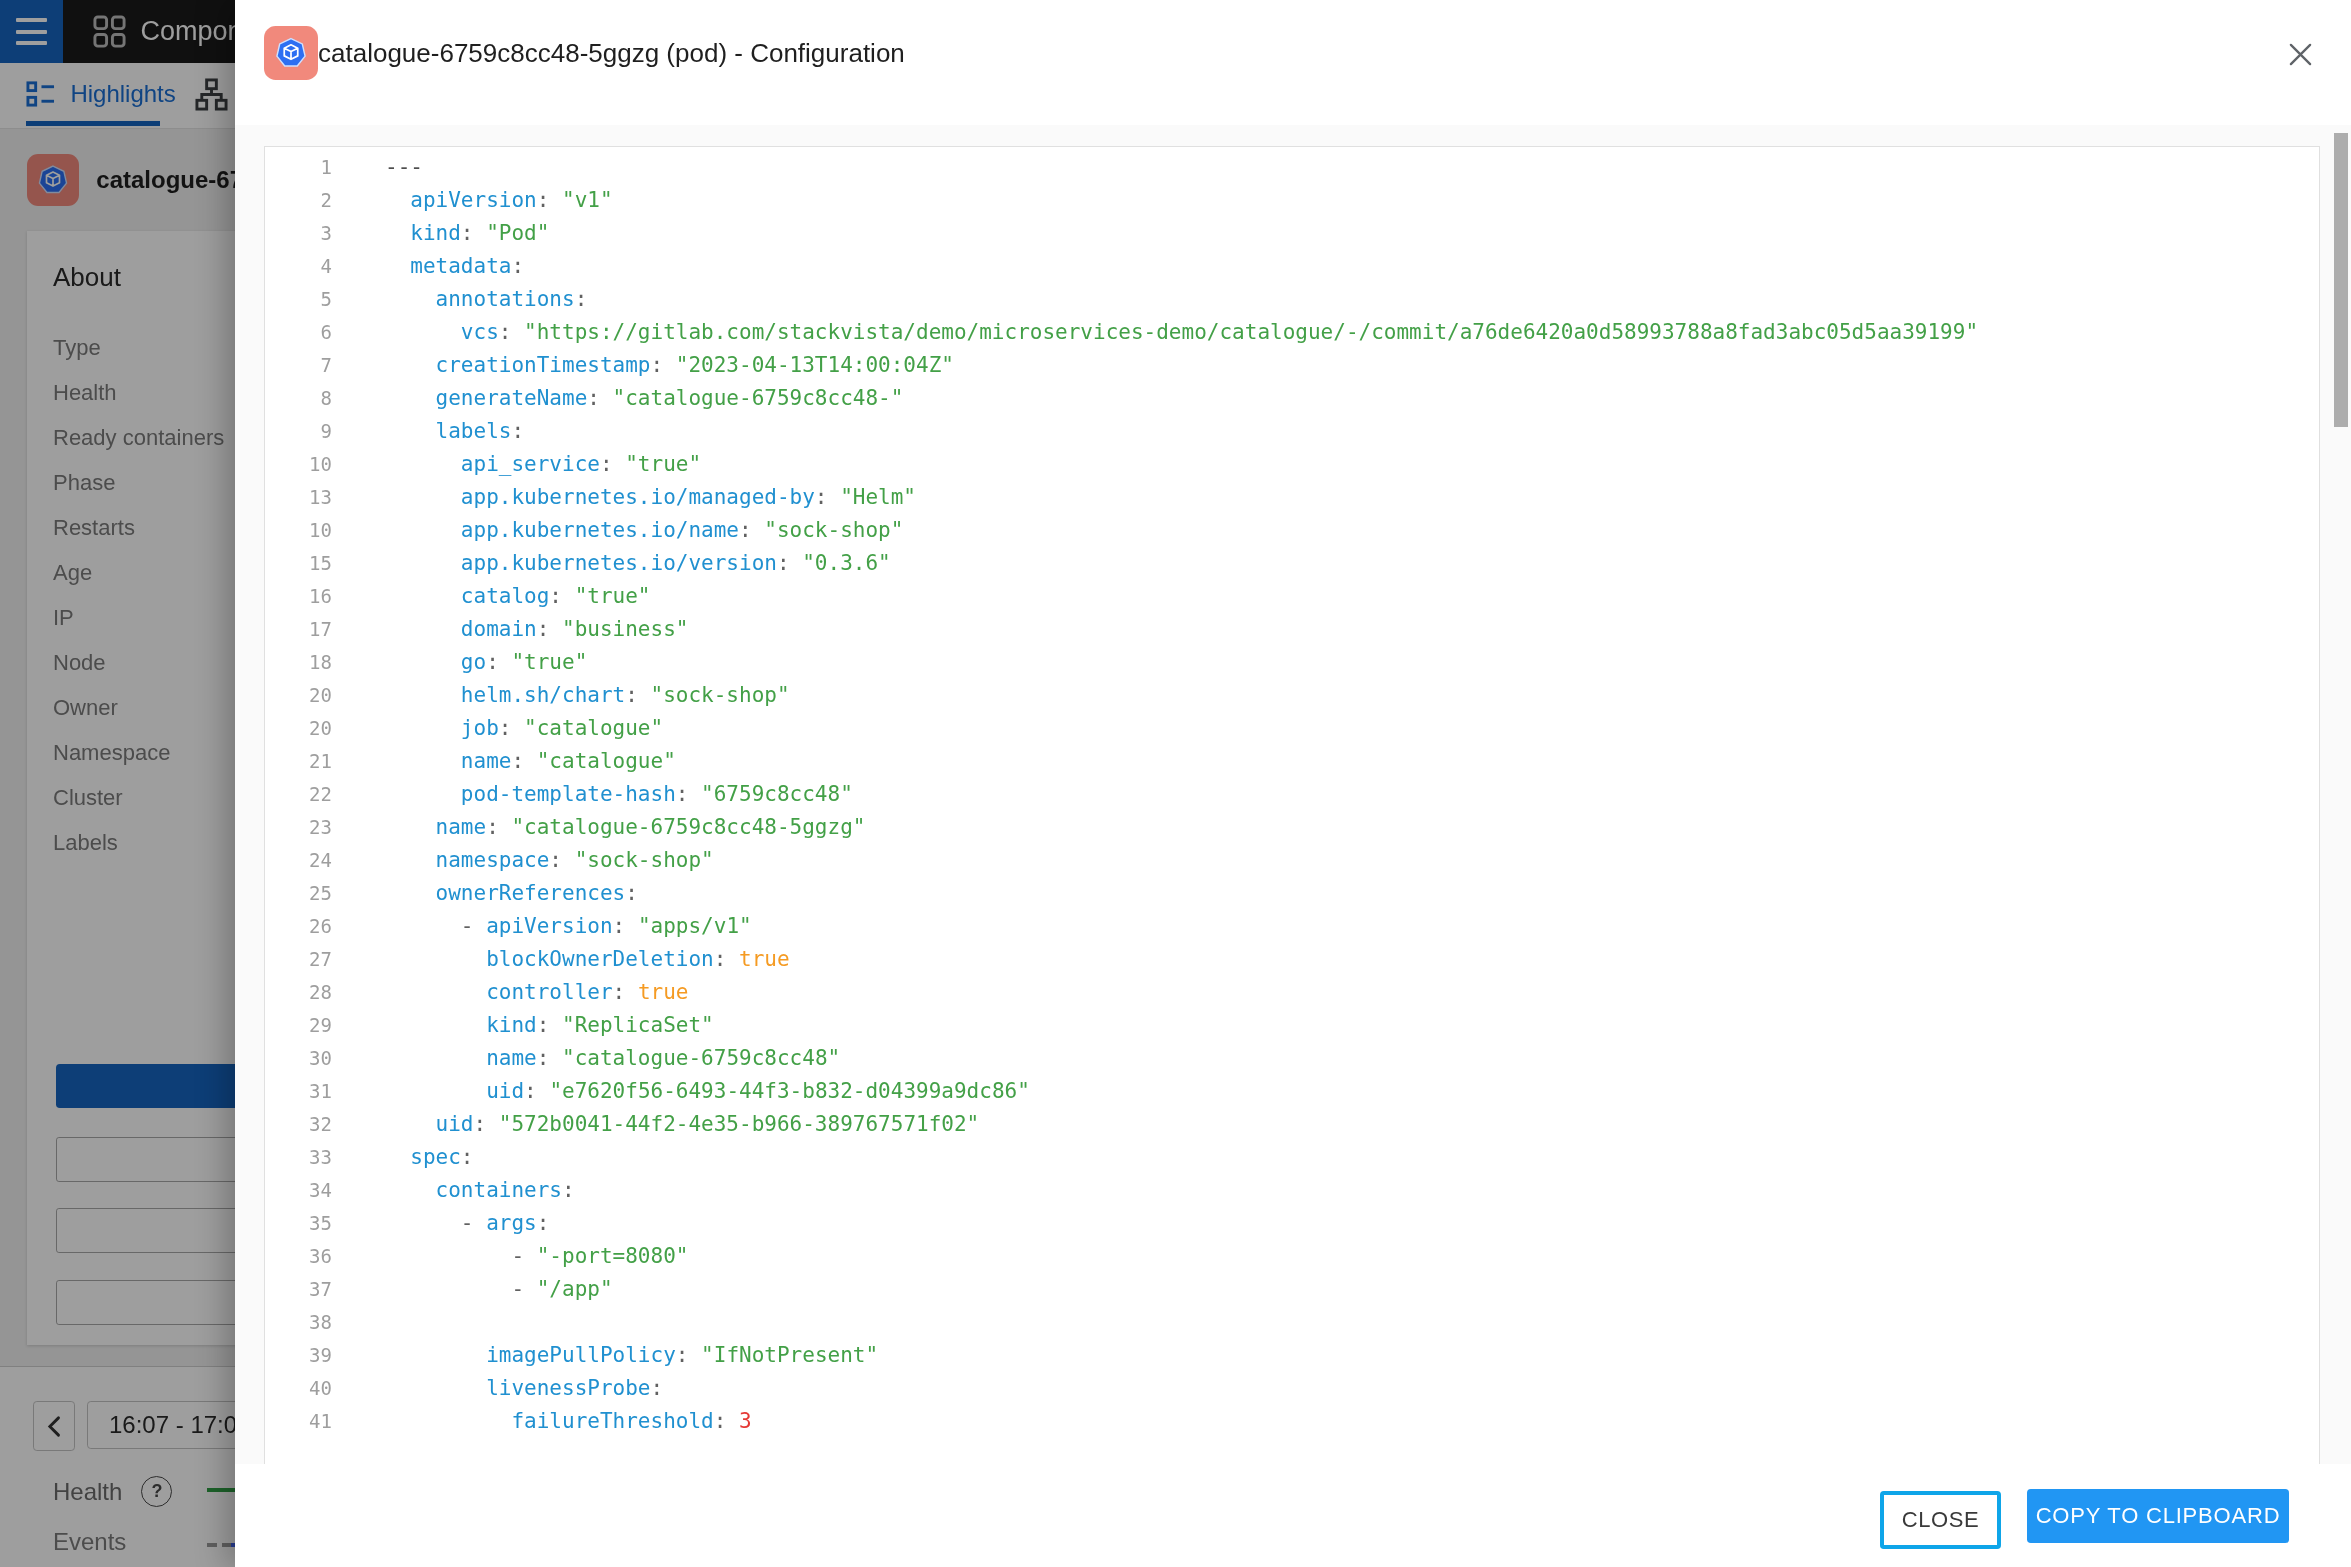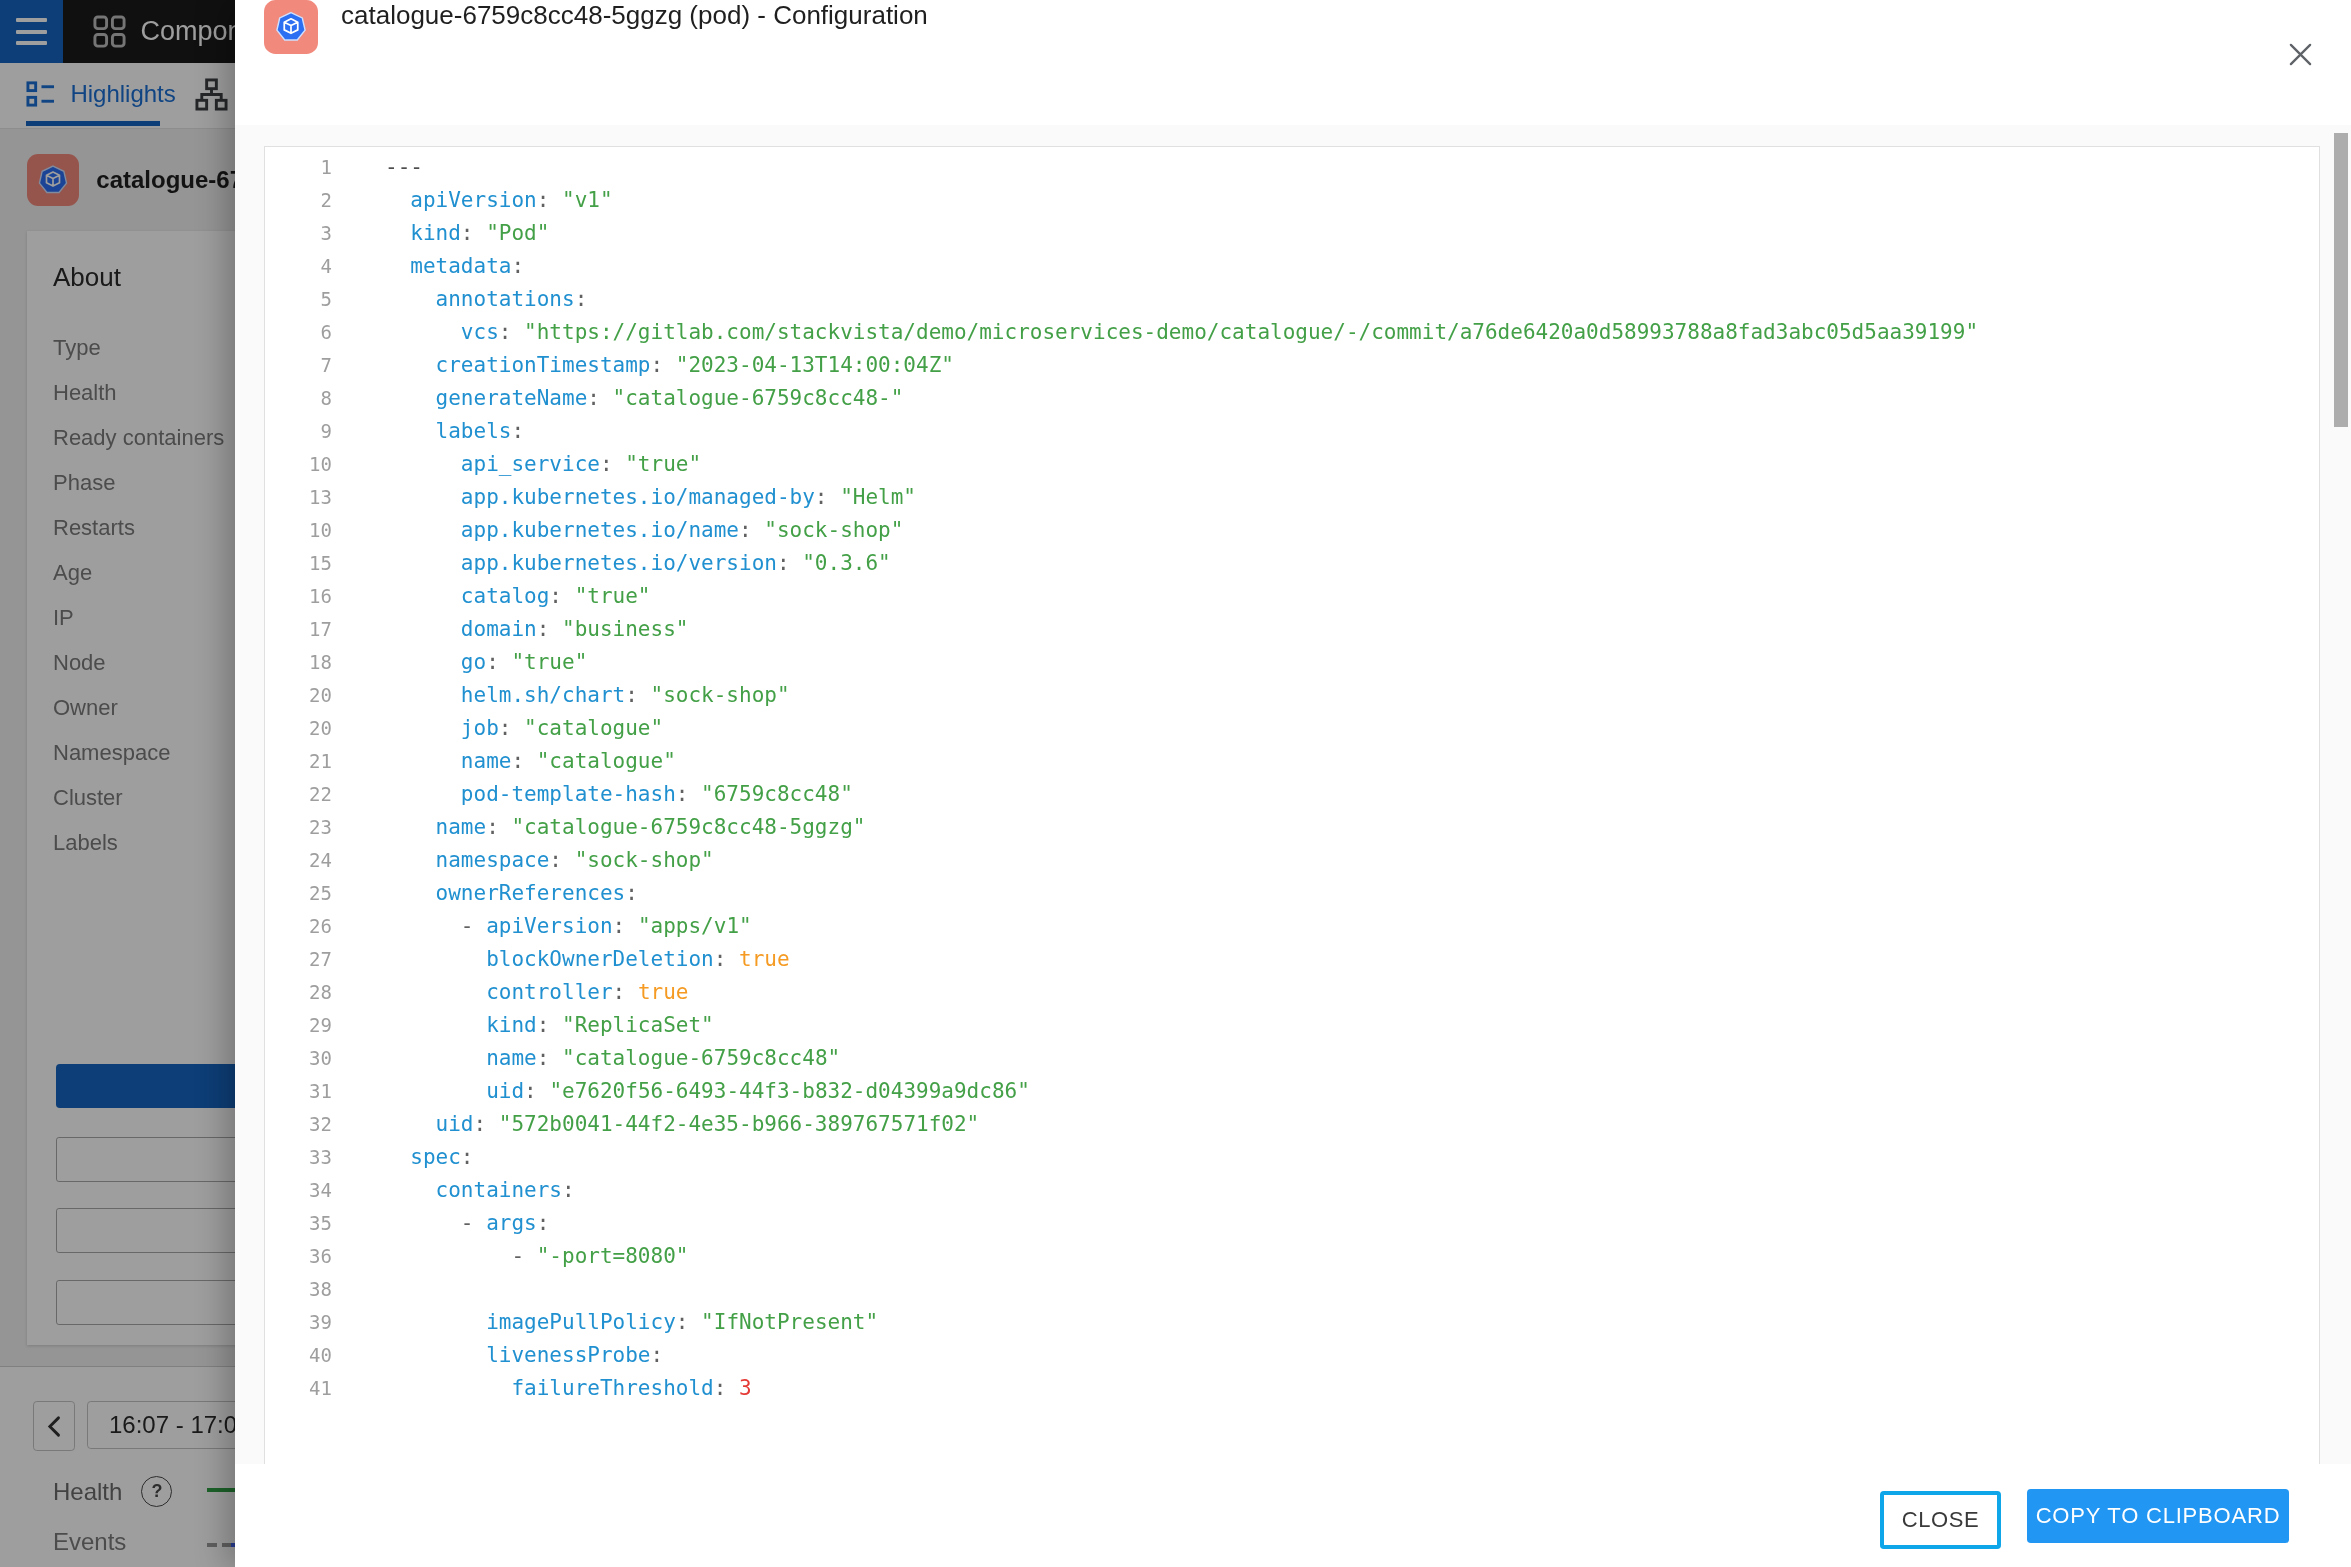--- a/index.html
+++ b/index.html
@@ -29,21 +29,21 @@
   #health-row{position:absolute;left:53px;top:109px;display:flex;align-items:center;gap:19px;font-size:24px;color:#6b6b6b;}
   #help-icon{width:29px;height:29px;border:1.9px solid #4a4a4a;border-radius:50%;display:flex;align-items:center;justify-content:center;font-size:18px;font-weight:700;color:#4a4a4a;cursor:pointer;}
   #health-line{position:absolute;left:207px;top:121px;width:28px;height:3.8px;background:#2F9E44;}
   #events-row{position:absolute;left:53px;top:161px;font-size:24px;color:#7b7b7b;}
   .ev-dash{position:absolute;top:176px;height:3.8px;background:#9a9a9a;}
   #ev-dash-blue{position:absolute;left:231px;top:176px;width:4.8px;height:3.8px;background:#4263eb;}
   
   #overlay{position:absolute;inset:0;background:rgba(0,0,0,0.38);z-index:5;}
   
   #modal{position:absolute;left:235px;top:0;width:2116px;height:1568px;background:#fff;z-index:10;box-shadow:-9.6px 0 29px rgba(0,0,0,.25);}
-  #modal-header{position:absolute;left:0;top:0;width:100%;height:106px;display:flex;align-items:flex-start;padding-left:29px;box-sizing:border-box;gap:23px;}
+  #modal-header{position:absolute;left:0;top:0;width:100%;height:106px;display:flex;align-items:center;padding-left:29px;box-sizing:border-box;}
   #modal-title{font-size:26px;font-weight:500;color:#1f1f1f;}
   #modal-close{position:absolute;right:33px;top:37px;width:35px;height:35px;cursor:pointer;display:flex;align-items:center;justify-content:center;}
   #code-container{position:absolute;left:0;top:125px;width:100%;height:1339px;background:#fafafa;border-bottom:1px solid #ececec;overflow:hidden;}
   #code-box{position:absolute;left:29px;top:21px;width:2056px;height:1374px;background:#fff;border:1px solid #e0e0e0;box-sizing:border-box;padding-top:3.8px;}
   .cl{display:flex;height:33px;line-height:33px;font-family:"DejaVu Sans Mono",monospace;font-size:21px;}
   .ln{width:67px;text-align:right;color:#9e9e9e;font-size:19px;flex:0 0 67px;}
   .cd{margin-left:53px;white-space:pre;}
   .tk-k{color:#2090d0;} .tk-s{color:#43a047;} .tk-b{color:#f59b23;}
   .tk-n{color:#e53935;} .tk-p{color:#616161;} .tk-d{color:#616161;} .tk-doc{color:#4d4d4d;}
   #code-scrollbar{position:absolute;right:2.9px;top:3.8px;width:14.4px;height:1332px;}
@@ -296,20 +296,24 @@
         </div>
         <div class="cl">
           <span class="ln">35</span>
           <span class="cd" style="padding-left: 6ch;"><span class="tk-d">- </span><span class="tk-k">args</span><span class="tk-p">:</span></span>
         </div>
         <div class="cl">
           <span class="ln">36</span>
           <span class="cd" style="padding-left: 10ch;"><span class="tk-d">- </span><span class="tk-s">"-port=8080"</span></span>
         </div>
         <div class="cl">
+          <span class="ln">37</span>
+          <span class="cd" style="padding-left: 10ch;"><span class="tk-d">- </span><span class="tk-s">"/app"</span></span>
+        </div>
+        <div class="cl">
           <span class="ln">38</span>
         </div>
         <div class="cl">
           <span class="ln">39</span>
           <span class="cd" style="padding-left: 8ch;"><span class="tk-k">imagePullPolicy</span><span class="tk-p">: </span><span class="tk-s">"IfNotPresent"</span></span>
         </div>
         <div class="cl">
           <span class="ln">40</span>
           <span class="cd" style="padding-left: 8ch;"><span class="tk-k">livenessProbe</span><span class="tk-p">:</span></span>
         </div>

